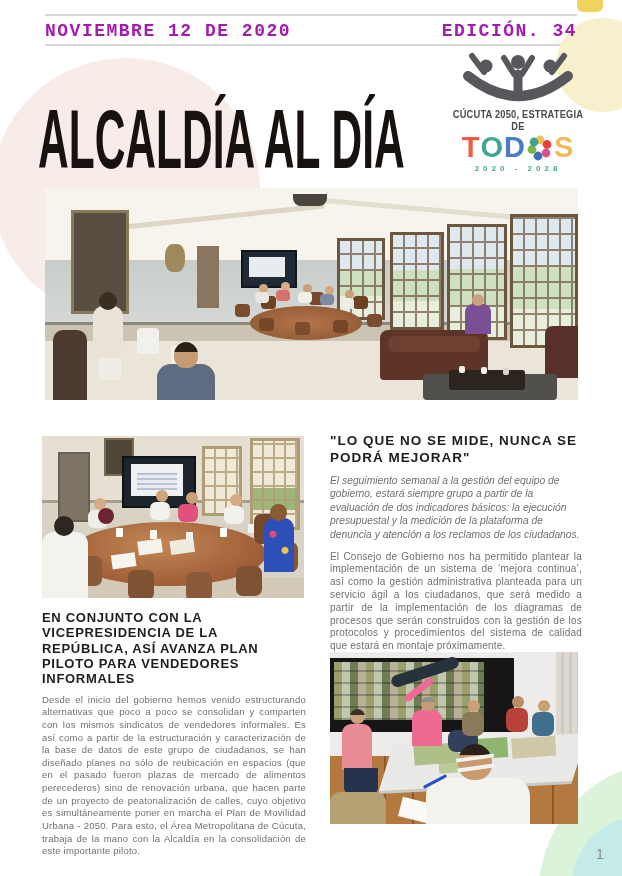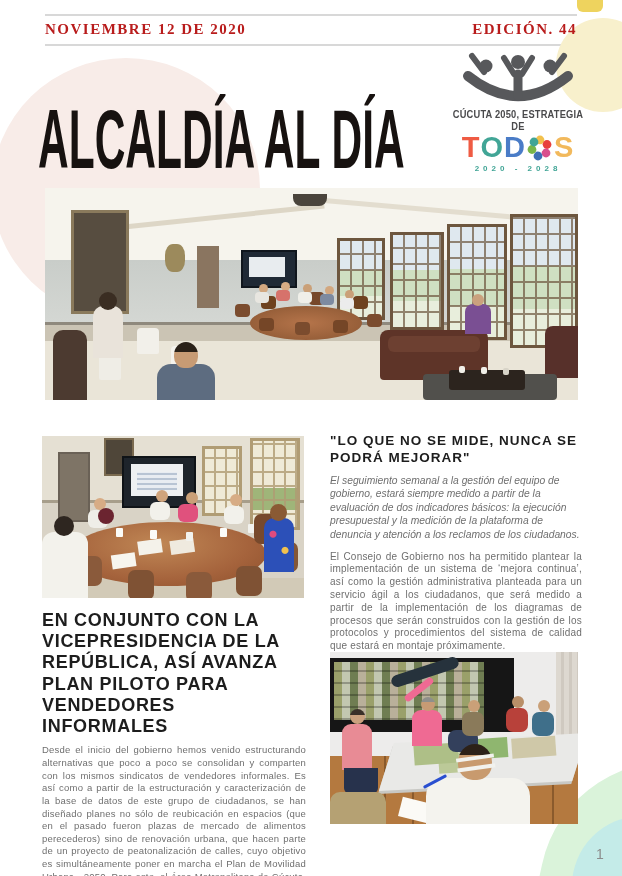--- a/index.html
+++ b/index.html
@@ -15,22 +15,22 @@
               border-radius:130px 0 0 60px;transform:rotate(12deg);z-index:0;}
   .deco-teal{left:572px;top:816px;width:140px;height:130px;background:#c4ebe8;
              border-radius:70px 0 0 10px;z-index:0;}
   .page-number{position:absolute;left:590px;top:846px;width:20px;text-align:center;
                font-size:14px;color:#8c8c8c;z-index:4;}
 
   
   .rule{position:absolute;left:45px;width:532px;height:2px;background:#d8d8d8;z-index:1;}
   .rule-top{top:14px;}
   .rule-bottom{top:44px;}
-  .mast-date,.mast-edition{position:absolute;top:21px;font-family:Liberation Serif, serif;
-      font-size:15px;font-weight:600;letter-spacing:1.5px;color:#b91c1c;z-index:3;}
+  .mast-date,.mast-edition{position:absolute;top:21px;font-family:Liberation Mono, monospace;
+      font-size:18px;font-weight:600;letter-spacing:1.5px;color:#a21caf;z-index:3;}
   .mast-date{left:45px;}
   .mast-edition{right:45px;}
   .mast-title{position:absolute;left:38px;top:64px;font-size:50px;font-weight:800;
       color:#171210;white-space:nowrap;transform:scale(0.85,1.66);transform-origin:0 0;
       letter-spacing:0;line-height:1;z-index:3;}
   .mast-subtitle{position:absolute;left:0;right:0;top:159px;text-align:center;
       font-family:"Liberation Serif",serif;font-style:italic;font-weight:700;
       font-size:14.5px;color:#20365a;z-index:3;}
 
   
@@ -44,21 +44,21 @@
   .logo-years{font-size:8px;color:#41a596;letter-spacing:4px;margin-top:2px;font-weight:700;}
 
   
   .section-label{position:absolute;left:25px;top:403px;font-family:"Liberation Serif",serif;
       font-size:13px;letter-spacing:3px;color:#2c3e54;z-index:3;}
 
   
   .col{position:absolute;z-index:3;color:#6f6f6f;}
   .col-left{left:42px;top:610px;width:264px;}
   .col-right{left:330px;top:433px;width:252px;}
-  .art-h{font-size:18px;font-weight:800;letter-spacing:0.7px;color:#1d1d1d;
+  .art-h{font-size:13px;font-weight:800;letter-spacing:0.7px;color:#1d1d1d;
       line-height:1.18;margin:0 0 7px 0;}
   .col-right .art-h{font-size:13.5px;letter-spacing:1px;line-height:1.25;}
   .art-lead{font-style:italic;font-size:10px;line-height:1.36;margin:0 0 9px 0;}
   .col-right .art-lead{font-size:10.3px;line-height:1.32;}
   .art-body{font-size:9.5px;line-height:1.33;text-align:justify;margin:0 0 9px 0;
       letter-spacing:0.2px;}
   .col-right .art-body{font-size:10px;line-height:1.28;}
 
   
   .photo{position:absolute;overflow:hidden;z-index:2;}
@@ -207,21 +207,21 @@
 <div class="page">
 
   <div class="deco deco-pink"></div>
   <div class="deco deco-cream"></div>
   <div class="deco deco-yellow"></div>
   <div class="deco deco-green"></div>
   <div class="deco deco-teal"></div>
 
   <div class="rule rule-top"></div>
   <div class="mast-date">NOVIEMBRE 12 DE 2020</div>
-  <div class="mast-edition">EDICIÓN. 44</div>
+  <div class="mast-edition">EDICIÓN. 34</div>
   <div class="rule rule-bottom"></div>
 
   <h1 class="mast-title">ALCALDÍA AL DÍA</h1>
 
   <div class="logo">
     <svg class="logo-fig" width="120" height="58" viewBox="0 0 120 58">
       <g fill="none" stroke="#57585b" stroke-linecap="round">
         <path d="M10,26 Q60,66 110,26" stroke-width="10"></path>
         <path d="M56,24 L46,8 M64,24 L74,8" stroke-width="6"></path>
         <path d="M60,24 L60,46" stroke-width="9"></path>
@@ -313,21 +313,21 @@
   </div>
 
   <div class="col col-left">
     <h2 class="art-h">EN CONJUNTO CON LA VICEPRESIDENCIA DE LA REPÚBLICA, ASÍ AVANZA PLAN PILOTO PARA VENDEDORES INFORMALES</h2>
     <p class="art-body">Desde el inicio del gobierno hemos venido estructurando alternativas que poco a poco se consolidan y comparten con los mismos sindicatos de vendedores informales. Es así como a partir de la estructuración y caracterización de la base de datos de este grupo de ciudadanos, se han diseñado planes no sólo de reubicación en espacios (que en el pasado fueron plazas de mercado de alimentos perecederos) sino de renovación urbana, que hacen parte de un proyecto de peatonalización de calles, cuyo objetivo es simultáneamente poner en marcha el Plan de Movilidad Urbana - 2050. Para esto, el Área Metropolitana de Cúcuta, trabaja de la mano con la Alcaldía en la consolidación de este importante piloto.</p>
 
   </div>
 
   <div class="col col-right">
     <h2 class="art-h">"LO QUE NO SE MIDE, NUNCA SE PODRÁ MEJORAR"</h2>
-    <p class="art-lead">El seguimiento semanal a la gestión del equipo de gobierno, estará siempre medido a partir de la evaluación de dos indicadores básicos: la ejecución presupuestal y la medición de la plataforma de denuncia y atención a los reclamos de los ciudadanos.</p>
+    <p class="art-lead">El seguimiento semanal a la gestión del equipo de gobierno, estará siempre grupo a partir de la evaluación de dos indicadores básicos: la ejecución presupuestal y la medición de la plataforma de denuncia y atención a los reclamos de los ciudadanos.</p>
     <p class="art-body">El Consejo de Gobierno nos ha permitido plantear la implementación de un sistema de ‘mejora continua’, así como la gestión administrativa planteada para un servicio ágil a los ciudadanos, que será medido a partir de la implementación de los diagramas de procesos que serán construidos con la gestión de los protocolos y procedimientos del sistema de calidad que estará en montaje próximamente.</p>
   </div>
 
   <div class="photo right-photo">
     <div class="rp-wall"></div>
     <div class="rp-board">
         <div class="rp-mosaic"></div>
         <div class="rp-river"></div>
       </div>
     <div class="rp-curtain"></div>

